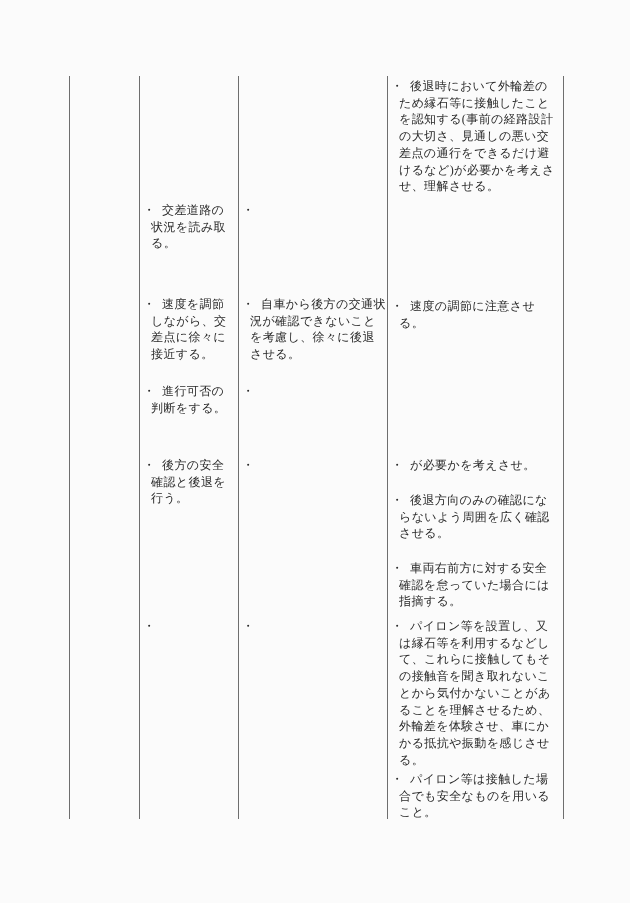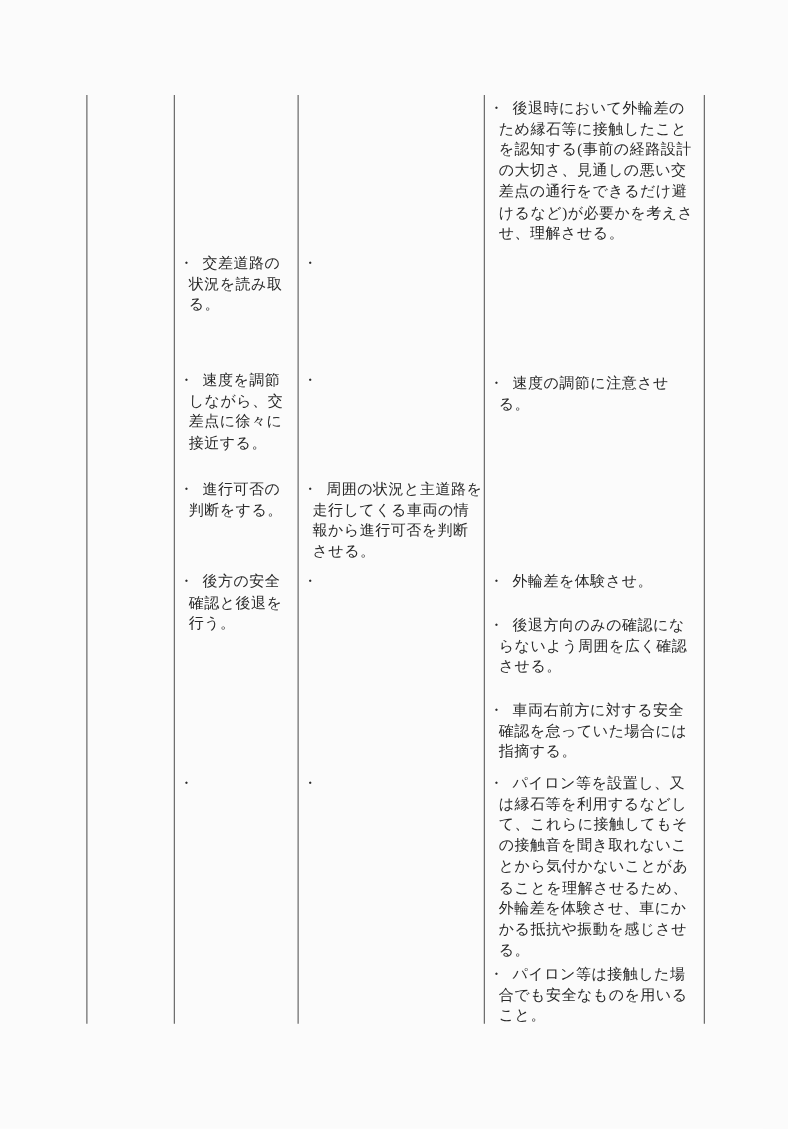--- a/index.html
+++ b/index.html
@@ -64,40 +64,40 @@
     <span class="dot">・</span><span>後方の安全確認と後退を行う。</span>
   </div>
   <div class="item col-b" style="top:618px">
     <span class="dot">・</span>
   </div>
 
   <div class="item col-c" style="top:202px">
     <span class="dot">・</span>
   </div>
   <div class="item col-c" style="top:296px">
-    <span class="dot">・</span>
+    <span class="dot">・</span><span>自車から後方の交通状況が確認できないことを考慮し、徐々に後退させる。</span>
   </div>
   <div class="item col-c" style="top:383px">
-    <span class="dot">・</span><span>周囲の状況と主道路を走行してくる車両の情報から進行可否を判断させる。</span>
+    <span class="dot">・</span>
   </div>
   <div class="item col-c" style="top:457px">
     <span class="dot">・</span>
   </div>
   <div class="item col-c" style="top:618px">
     <span class="dot">・</span>
   </div>
 
   <div class="item col-d" style="top:78px">
     <span class="dot">・</span><span>後退時において外輪差のため縁石等に接触したことを認知する(事前の経路設計の大切さ、見通しの悪い交差点の通行をできるだけ避けるなど)が必要かを考えさせ、理解させる。</span>
   </div>
   <div class="item col-d" style="top:298px">
     <span class="dot">・</span><span>速度の調節に注意させる。</span>
   </div>
   <div class="item col-d" style="top:457px">
-    <span class="dot">・</span><span>外輪差を体験させ。</span>
+    <span class="dot">・</span><span>が必要かを考えさせ。</span>
   </div>
   <div class="item col-d" style="top:492px">
     <span class="dot">・</span><span>後退方向のみの確認にならないよう周囲を広く確認させる。</span>
   </div>
   <div class="item col-d" style="top:560px">
     <span class="dot">・</span><span>車両右前方に対する安全確認を怠っていた場合には指摘する。</span>
   </div>
   <div class="item col-d" style="top:618px">
     <span class="dot">・</span><span>パイロン等を設置し、又は縁石等を利用するなどして、これらに接触してもその接触音を聞き取れないことから気付かないことがあることを理解させるため、外輪差を体験させ、車にかかる抵抗や振動を感じさせる。</span>
   </div>

